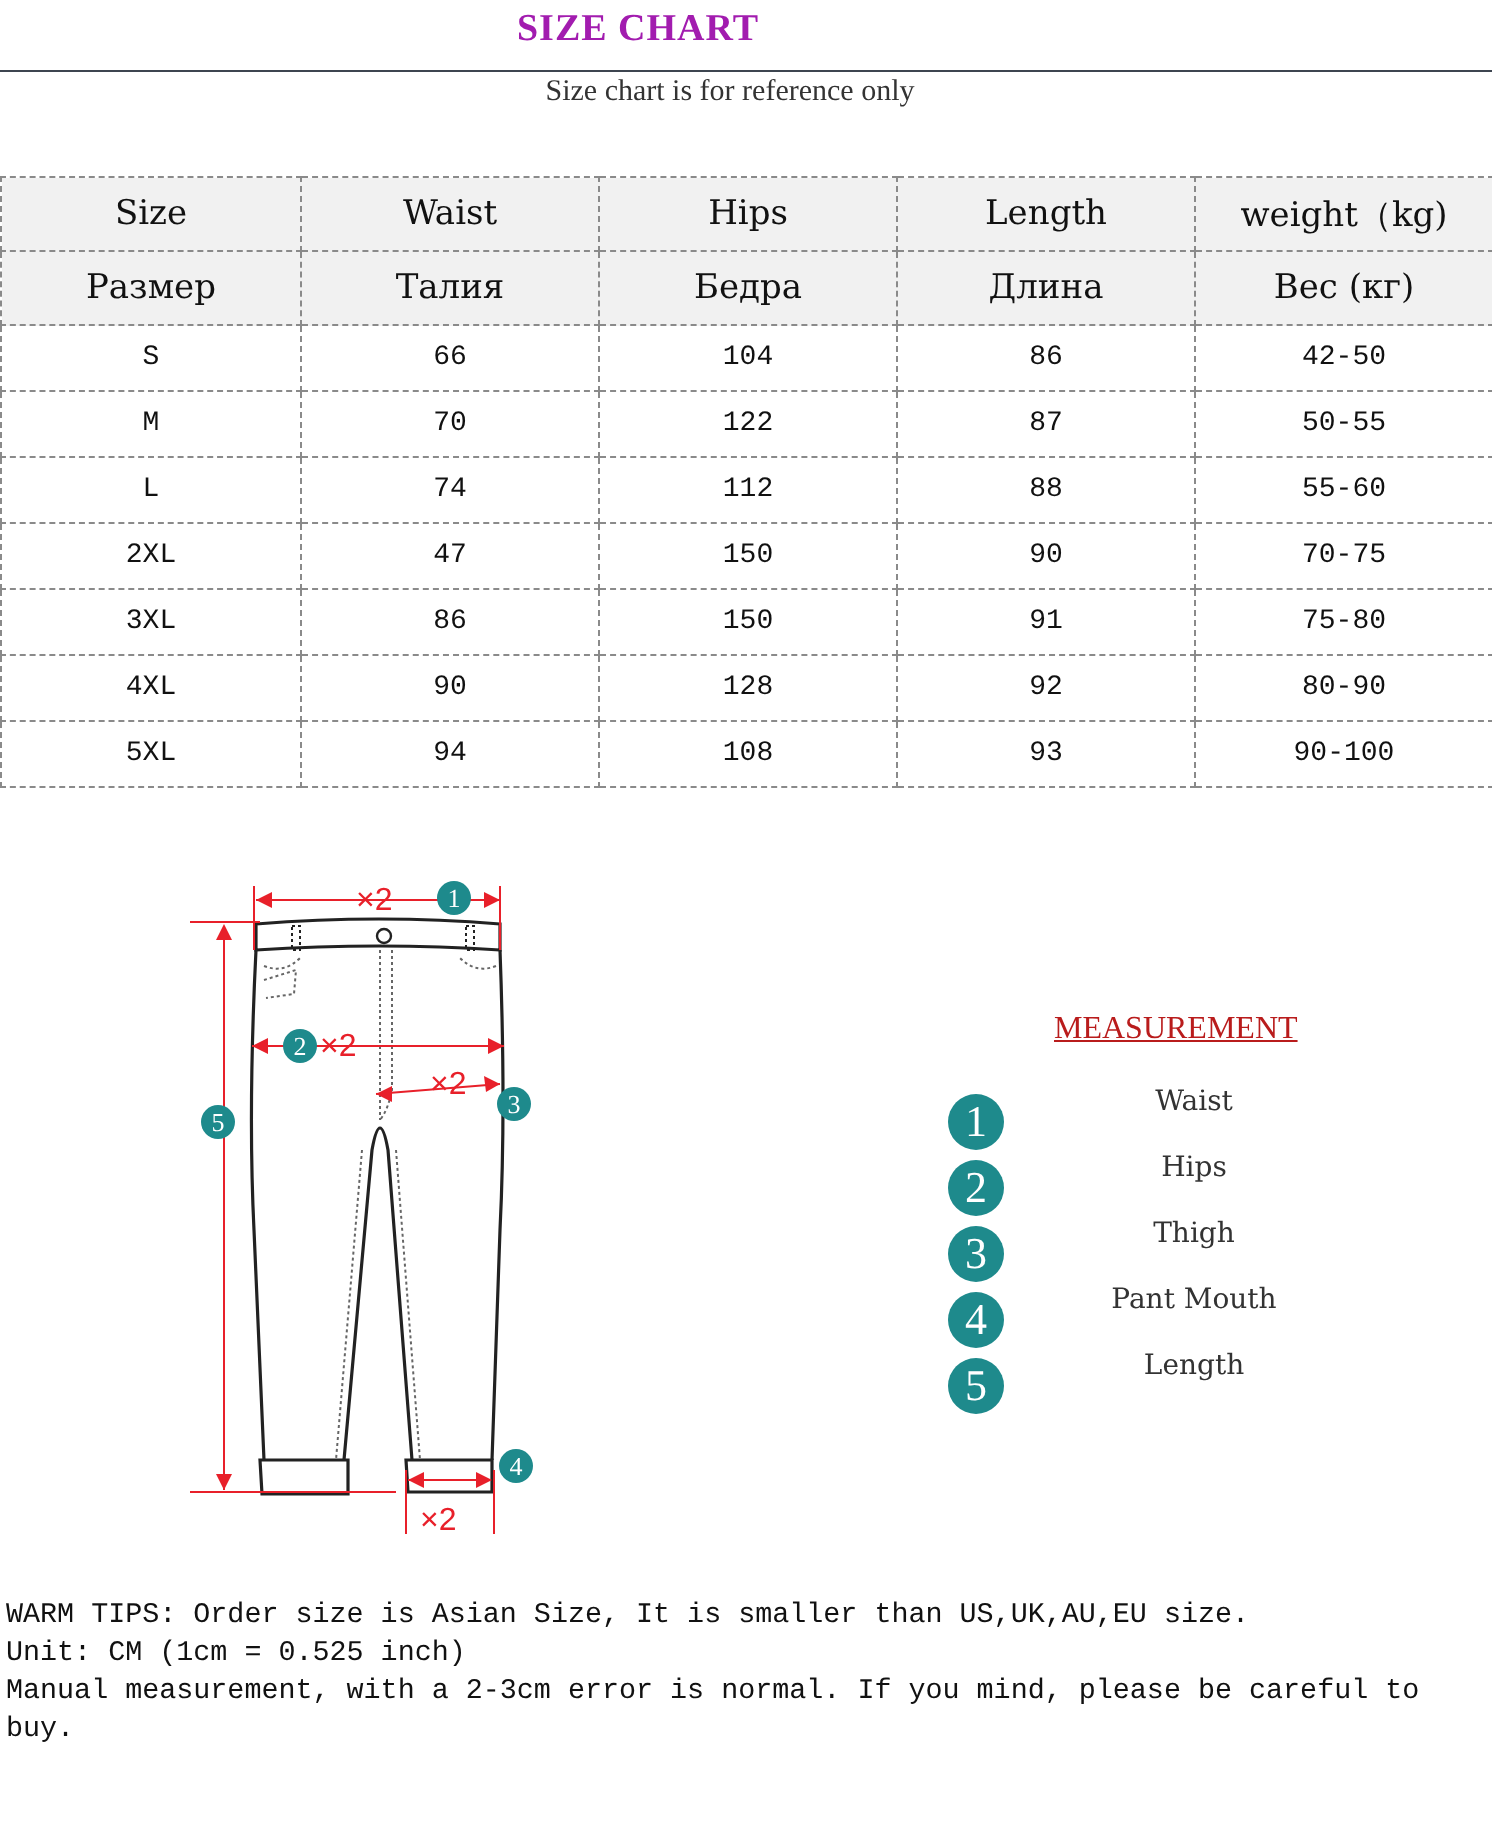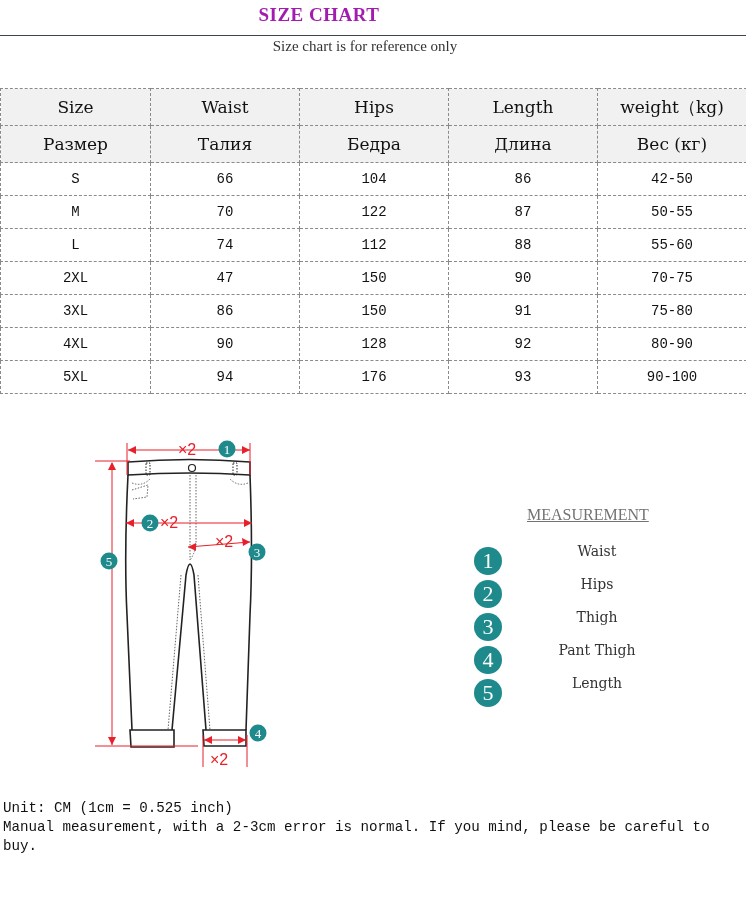--- a/index.html
+++ b/index.html
@@ -21,21 +21,21 @@
   }
   .size-table tr.hdr td {
     background: #f1f1f1; font-family: "DejaVu Serif", serif; font-size: 17px; height: 36px; color: #111;
   }
   .size-table tr.data td {
     font-family: "Liberation Mono", monospace; font-size: 14px; color: #111;
   }
   .diagram { position: absolute; left: 90px; top: 435px; width: 200px; height: 340px; }
   .measure-title {
     position: absolute; left: 527px; top: 506px;
-    font-family: "Liberation Serif", serif; font-size: 16px; text-decoration: underline; color: #737373;
+    font-family: "Liberation Serif", serif; font-size: 16px; text-decoration: underline; color: #b91c1c;
   }
   .m-item { position: absolute; left: 472px; width: 260px; height: 30px; }
   .m-badge {
     position: absolute; left: 2px; top: 0; width: 28px; height: 28px; border-radius: 50%;
     background: #1e8a8c; color: #fff; font-family: "Liberation Serif", serif; font-size: 22px;
     text-align: center; line-height: 28px;
   }
   .m-label {
     position: absolute; left: 50px; top: -4px; width: 150px; text-align: center;
     font-family: "DejaVu Serif", serif; font-size: 14px; color: #333;
@@ -114,21 +114,21 @@
   <tr class="data">
     <td>4XL</td>
     <td>90</td>
     <td>128</td>
     <td>92</td>
     <td>80-90</td>
   </tr>
   <tr class="data">
     <td>5XL</td>
     <td>94</td>
-    <td>176</td>
+    <td>108</td>
     <td>93</td>
     <td>90-100</td>
   </tr>
 </tbody>
   </table>
 
 <svg class="diagram" viewBox="0 0 200 340" width="200" height="340">
   <g fill="none" stroke="#222" stroke-width="1.6">
 
     <path d="M38 27 Q100 22 160 27 L160 40 Q100 36 38 40 Z" fill="#fff"></path>
@@ -217,23 +217,24 @@
 <div class="m-item" style="top:580px">
   <span class="m-badge">2</span>
   <span class="m-label">Hips</span>
 </div>
 <div class="m-item" style="top:613px">
   <span class="m-badge">3</span>
   <span class="m-label">Thigh</span>
 </div>
 <div class="m-item" style="top:646px">
   <span class="m-badge">4</span>
-  <span class="m-label">Pant Thigh</span>
+  <span class="m-label">Pant Mouth</span>
 </div>
 <div class="m-item" style="top:679px">
   <span class="m-badge">5</span>
   <span class="m-label">Length</span>
 </div>
 
 <div class="tips">
+  <div>WARM TIPS: Order size is Asian Size, It is smaller than US,UK,AU,EU size.</div>
   <div>Unit: CM (1cm = 0.525 inch)</div>
   <div>Manual measurement, with a 2-3cm error is normal. If you mind, please be careful to buy.</div>
 </div>
 
 </body></html>

